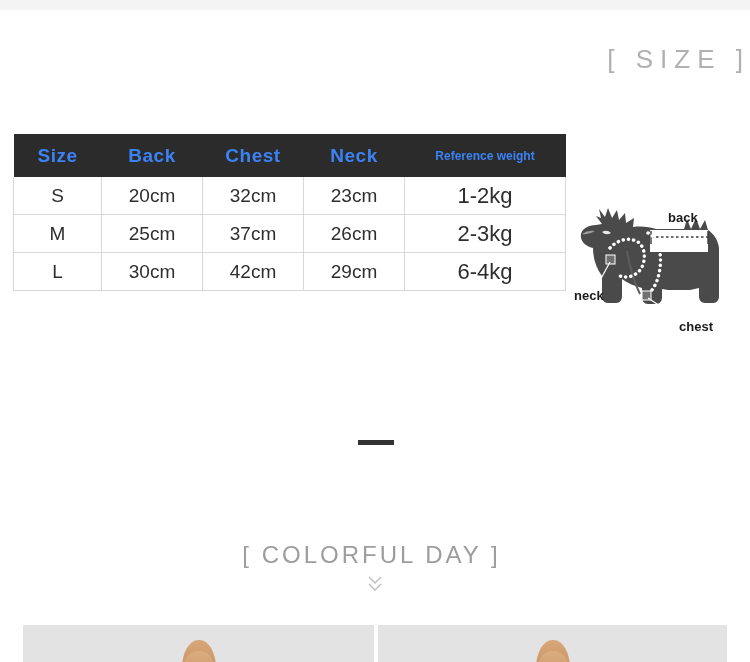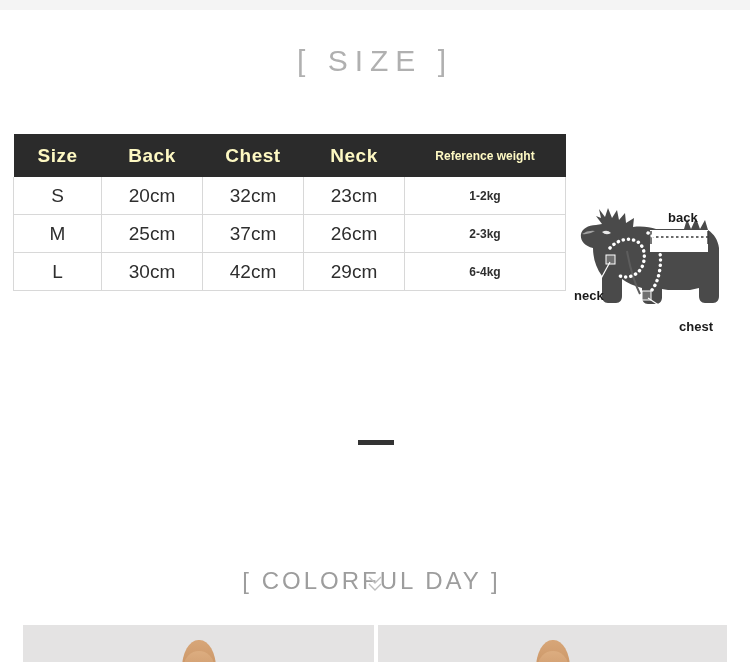--- a/index.html
+++ b/index.html
@@ -22,40 +22,40 @@
     left: 0; top: 0;
     width: 750px; height: 10px;
     background: #f4f4f4;
   }
 
   
   .size-title {
     position: absolute;
     left: 0; top: 44px;
     width: 750px;
-    text-align: center;
-    font-size: 30px;
+    text-align: right;
+    font-size: 26px;
     font-weight: 300;
     letter-spacing: 7px;
     color: #b0b0b0;
     white-space: nowrap;
   }
 
   
   .size-table {
     position: absolute;
     left: 13px;
     top: 134px;
     width: 552px;
     border-collapse: collapse;
     table-layout: fixed;
   }
   .size-table th {
     background: #2b2b2b;
-    color: #fef9c3;
+    color: #3b82f6;
     height: 43px;
     font-size: 19px;
     font-weight: bold;
     letter-spacing: 0.5px;
     text-align: center;
     padding: 0;
     border: none;
   }
   .size-table th.c-ref {
     font-size: 12px;
@@ -67,22 +67,22 @@
     color: #2e2e2e;
     text-align: center;
     padding: 0;
     background: #ffffff;
     border-bottom: 1px solid #d8d8d8;
     border-left: 1px solid #d8d8d8;
     border-right: 1px solid #d8d8d8;
     font-weight: 300;
   }
   .size-table td.c-ref {
-    font-weight: bold;
-    font-size: 12px;
+    font-weight: normal;
+    font-size: 22px;
   }
   .size-table col.col-size   { width: 88px; }
   .size-table col.col-back   { width: 101px; }
   .size-table col.col-chest  { width: 101px; }
   .size-table col.col-neck   { width: 101px; }
   .size-table col.col-ref    { width: 161px; }
 
   
   .dog-diagram {
     position: absolute;
@@ -99,21 +99,21 @@
     left: 358px;
     top: 440px;
     width: 36px;
     height: 5px;
     background: #333333;
   }
 
   
   .colorful-title {
     position: absolute;
-    left: 0; top: 567px;
+    left: 0; top: 541px;
     width: 743px;
     text-align: center;
     font-size: 24px;
     font-weight: 300;
     letter-spacing: 3px;
     color: #9d9d9d;
     white-space: nowrap;
   }
   .chevrons {
     position: absolute;

